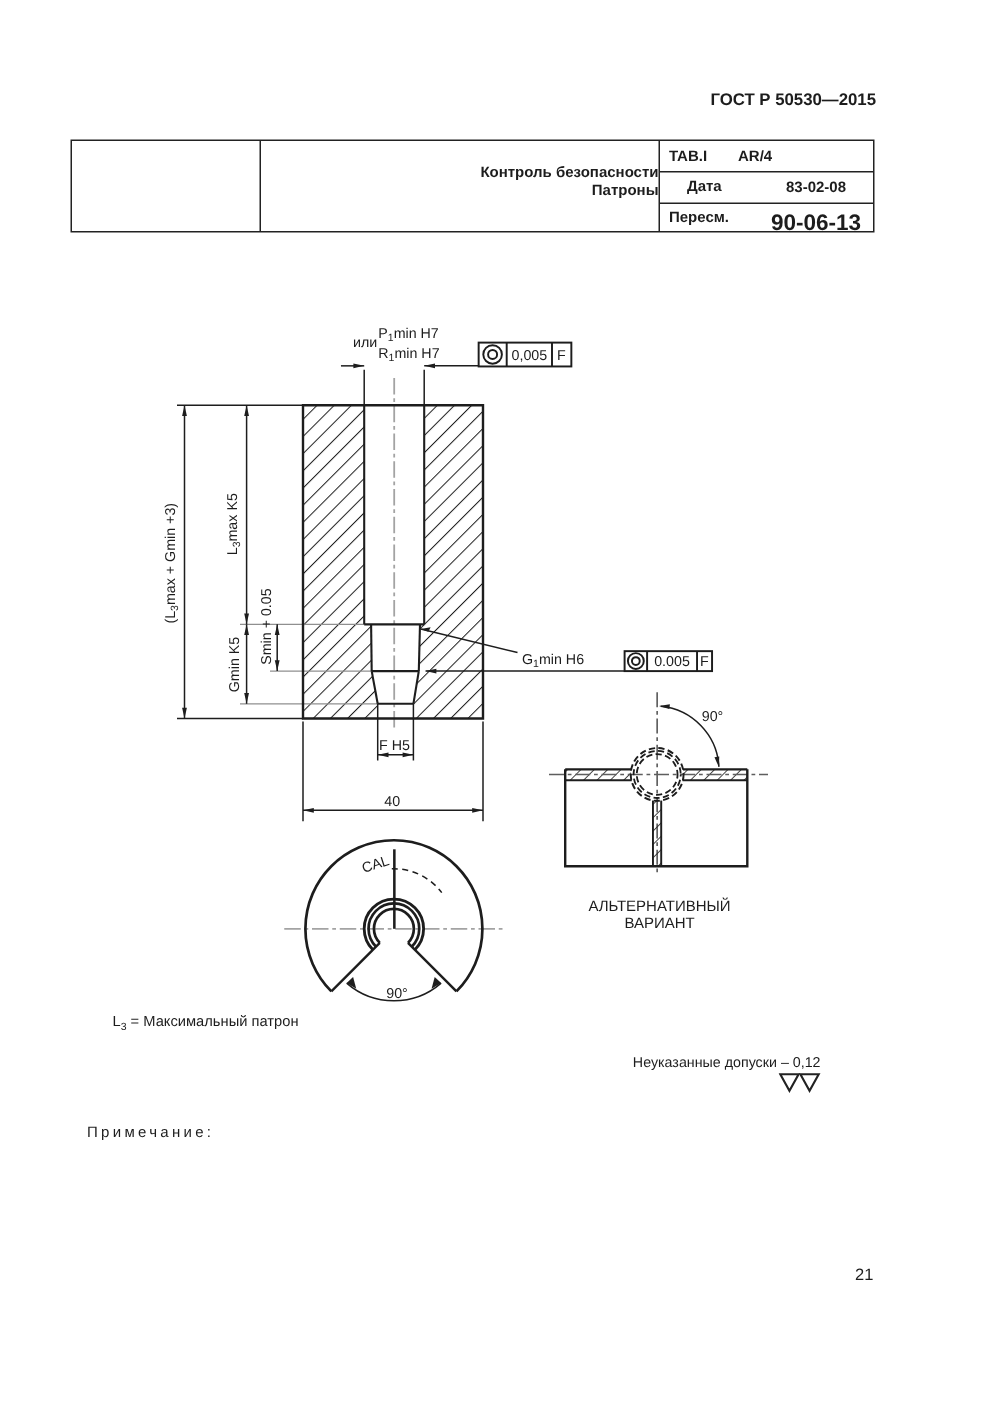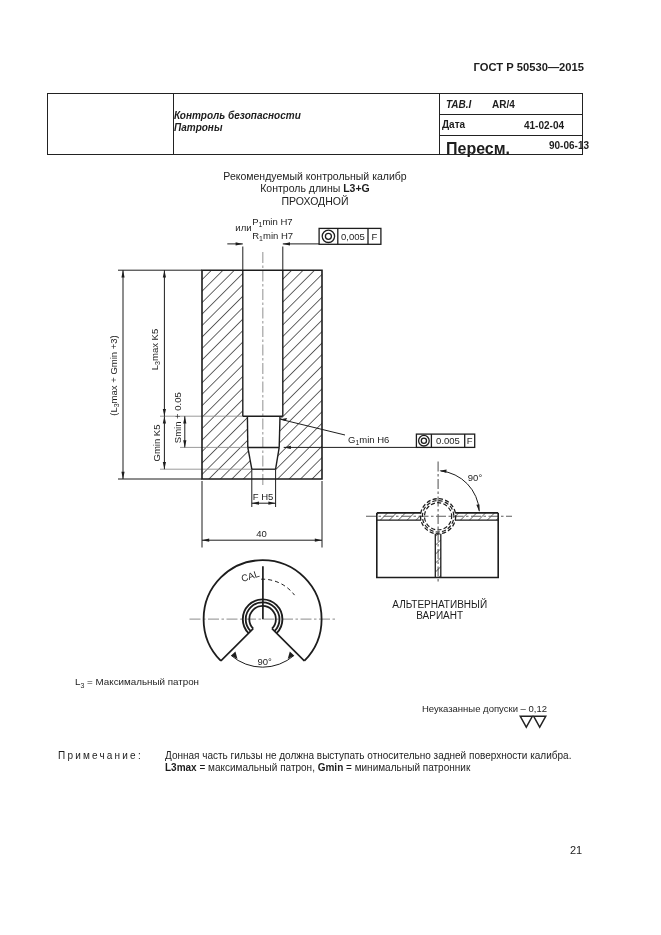--- a/index.html
+++ b/index.html
@@ -10,37 +10,32 @@
 </style>
 </head>
 <body>
 <div id="page">
 
   <div class="abs b" style="top:61px;right:77px;font-size:11.2px;">ГОСТ Р 50530—2015</div>
 
   <div class="abs" style="left:47px;top:93px;width:534px;height:60px;border:1.2px solid #222;">
     <div class="abs" style="left:125px;top:0;width:0;height:60px;border-left:1.2px solid #222;"></div>
     <div class="abs" style="left:391px;top:0;width:0;height:60px;border-left:1.2px solid #222;"></div>
-    <div class="abs b" style="left:126px;top:15.5px;width:265px;text-align:left;font-size:10px;line-height:12px;font-style:italic;">Контроль безопасности<br>Патроны</div>
+    <div class="abs b" style="left:126px;top:15.5px;width:265px;text-align:right;font-size:10px;line-height:12px;">Контроль безопасности<br>Патроны</div>
 
     <div class="abs" style="left:392px;top:20px;width:142px;height:0;border-top:1.1px solid #222;"></div>
     <div class="abs" style="left:392px;top:40.5px;width:142px;height:0;border-top:1.1px solid #222;"></div>
-    <div class="abs b" style="left:398px;top:5px;font-size:10px;font-style:italic;">TAB.I</div>
+    <div class="abs b" style="left:398px;top:5px;font-size:10px;">TAB.I</div>
     <div class="abs b" style="left:444px;top:5px;width:90px;text-align:left;font-size:10px;">AR/4</div>
-    <div class="abs b" style="left:394px;top:25px;font-size:10px;">Дата</div>
-    <div class="abs b" style="left:451px;top:25.5px;width:90px;text-align:center;font-size:10px;">41-02-04</div>
-    <div class="abs b" style="left:398px;top:46px;font-size:16px;">Пересм.</div>
-    <div class="abs b" style="left:451px;top:46px;width:90px;text-align:right;font-size:10px;">90-06-13</div>
+    <div class="abs b" style="left:410px;top:25px;font-size:10px;">Дата</div>
+    <div class="abs b" style="left:451px;top:25.5px;width:90px;text-align:center;font-size:10px;">83-02-08</div>
+    <div class="abs b" style="left:398px;top:46px;font-size:10px;">Пересм.</div>
+    <div class="abs b" style="left:451px;top:46px;width:90px;text-align:center;font-size:15px;">90-06-13</div>
   </div>
 
-  <div class="abs" style="left:115px;top:170px;width:400px;text-align:center;font-size:10.5px;line-height:12.3px;">
-    Рекомендуемый контрольный калибр<br>
-    Контроль длины <span class="b">L3+G</span><br>
-    ПРОХОДНОЙ
-  </div>
 
   <svg class="abs" style="left:70px;top:210px;" width="490" height="490" viewBox="70 210 490 490">
     <defs>
       <pattern id="h1" width="8.1" height="8.1" patternUnits="userSpaceOnUse" patternTransform="rotate(45)">
         <line x1="0" y1="0" x2="0" y2="8.1" stroke="#1e1e1e" stroke-width="1.35"></line>
       </pattern>
       <pattern id="h2" width="6.3" height="6.3" patternUnits="userSpaceOnUse" patternTransform="rotate(45)">
         <line x1="0" y1="0" x2="0" y2="6.3" stroke="#222" stroke-width="1.1"></line>
       </pattern>
     </defs>
@@ -186,17 +181,16 @@
 
   <div class="abs" style="left:75px;top:676px;font-size:9.8px;">L<sub style="font-size:7px;">3</sub> = Максимальный патрон</div>
 
   <div class="abs" style="left:347px;top:702.5px;width:200px;text-align:right;font-size:9.5px;">Неуказанные допуски – 0,12</div>
   <svg class="abs" style="left:519px;top:715px;" width="29" height="14" viewBox="0 0 29 14">
     <path d="M1.2 1.2 L13.4 1.2 L7.3 12.2 Z" fill="none" stroke="#222" stroke-width="1.4"></path>
     <path d="M14.6 1.2 L26.8 1.2 L20.7 12.2 Z" fill="none" stroke="#222" stroke-width="1.4"></path>
   </svg>
 
   <div class="abs" style="left:58px;top:749.5px;font-size:10px;letter-spacing:2.2px;">Примечание:</div>
-  <div class="abs" style="left:165px;top:749.5px;width:420px;font-size:10px;line-height:12.6px;">Донная часть гильзы не должна выступать относительно задней поверхности калибра.<br><span class="b">L3max</span> = максимальный патрон, <span class="b">Gmin</span> = минимальный патронник</div>
 
   <div class="abs" style="left:570px;top:844px;font-size:11px;">21</div>
 
 </div>
 
 </body></html>

